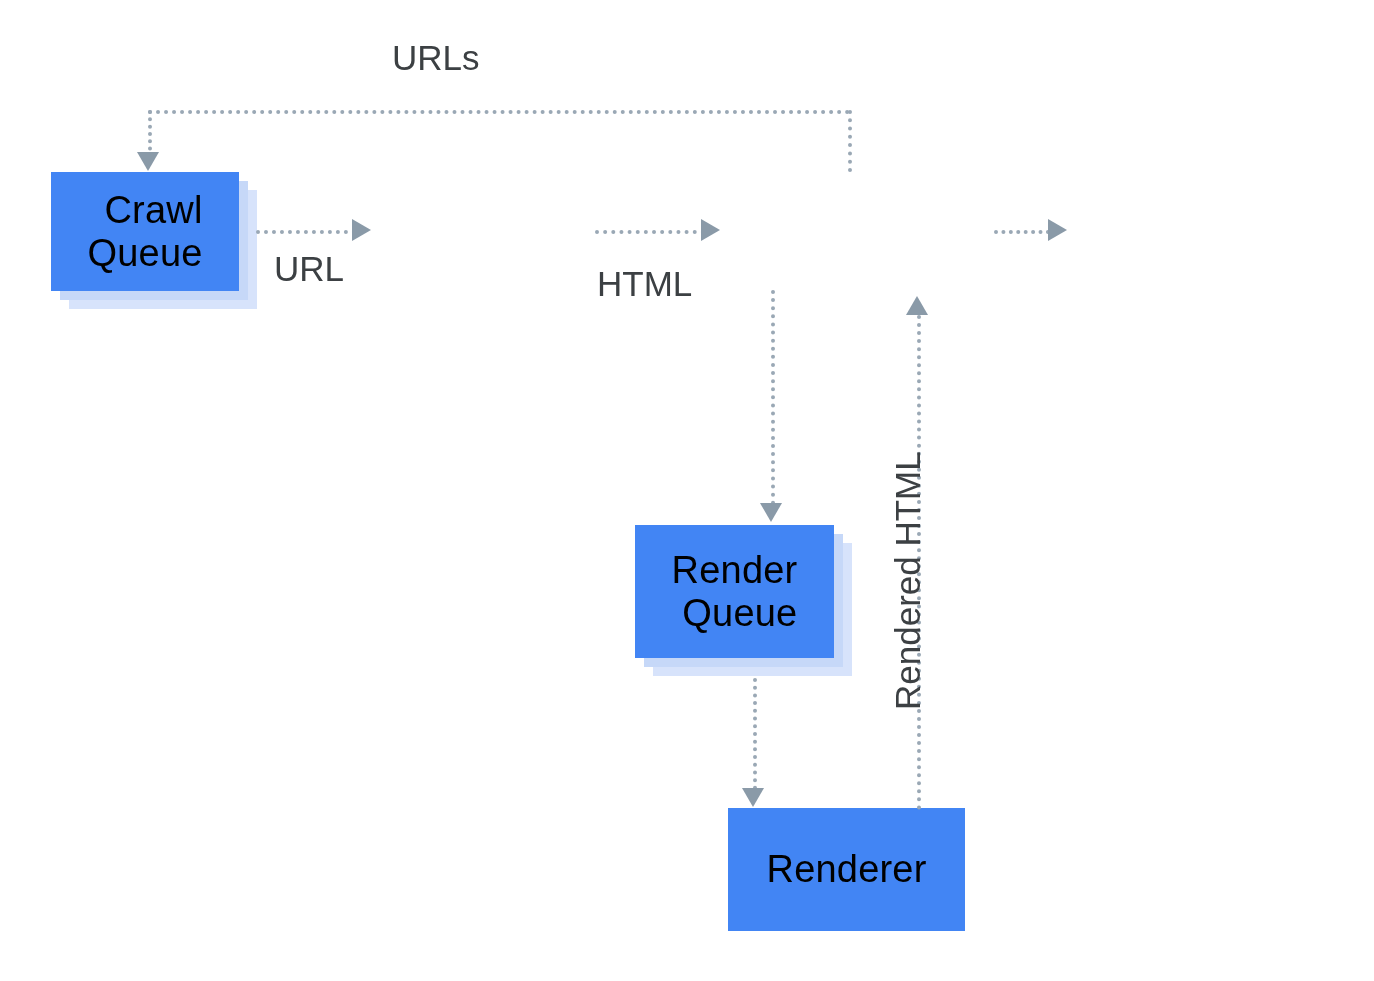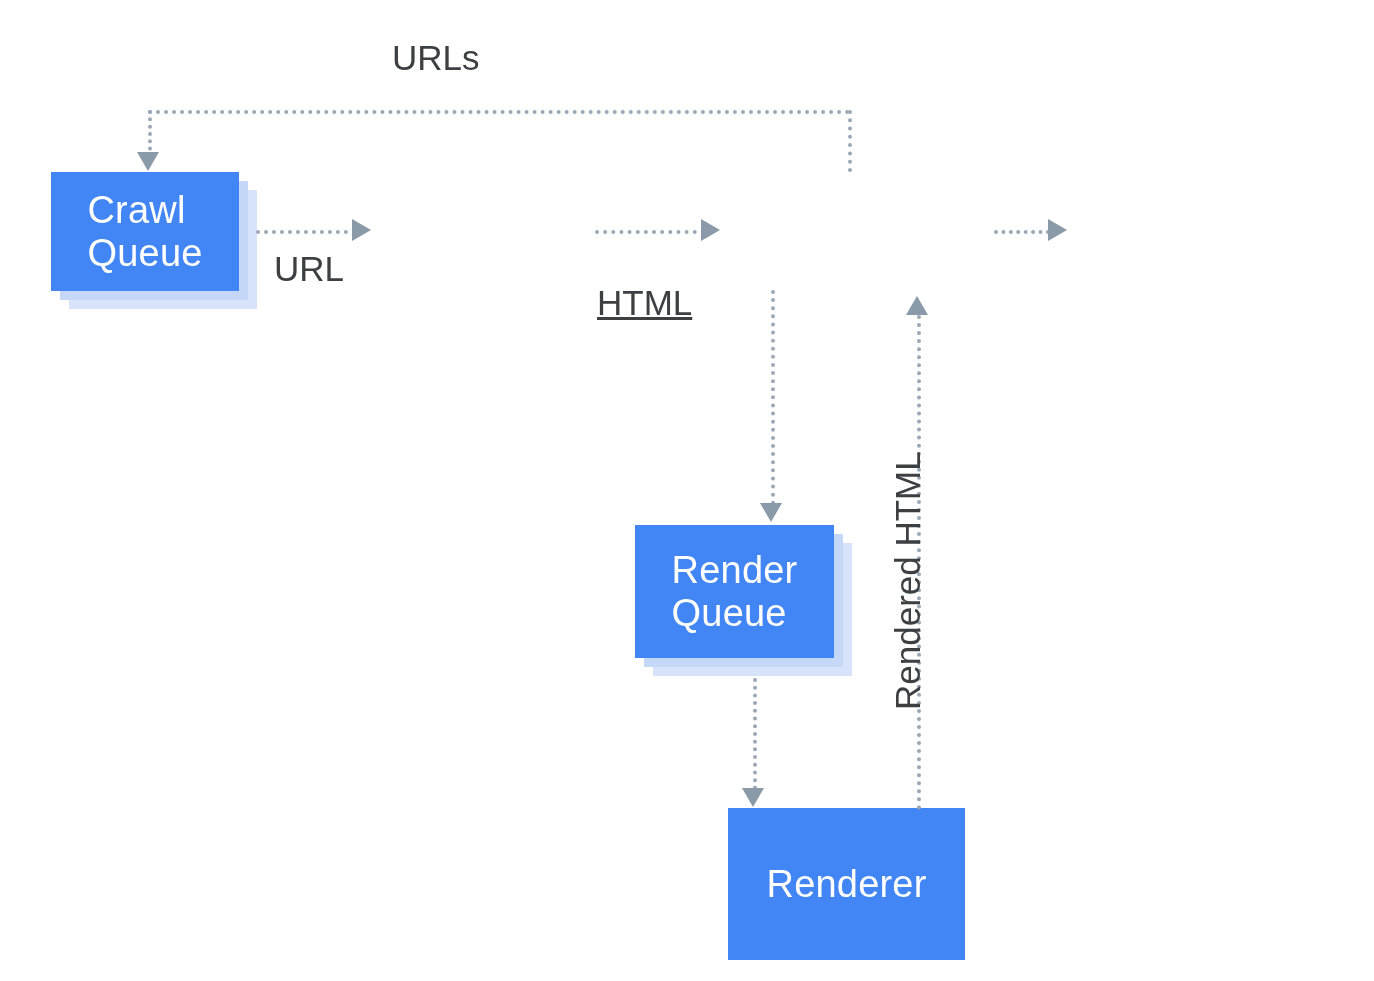--- a/index.html
+++ b/index.html
@@ -42,24 +42,24 @@
     background: #c6d8f8;
     transform: translate(9px, 9px);
   }
   .node .face {
     background: #4285f4;
     display: flex;
     align-items: center;
     justify-content: center;
   }
   .node .label {
-    color: #ffffff;
+    color: #000000;
     font-size: 38px;
     line-height: 1.12;
-    text-align: left;
+    text-align: right;
     letter-spacing: 0.2px;
     white-space: pre-line;
     font-weight: 400;
   }
 
   
   .edge-label {
     position: absolute;
     color: #3c4043;
     font-size: 35px;
@@ -127,21 +127,21 @@
     </div>
   </div>
 
   <div class="conn h" style="left:256px; top:230px; width:100px;"></div>
   <div class="arrow right" style="left:352px; top:219px;"></div>
   <div class="edge-label" style="left:274px; top:251px;">URL</div>
 
 
   <div class="conn h" style="left:595px; top:230px; width:110px;"></div>
   <div class="arrow right" style="left:701px; top:219px;"></div>
-  <div class="edge-label" style="left:597px; top:285px;text-decoration:underline;">HTML</div>
+  <div class="edge-label" style="left:597px; top:266px;">HTML</div>
 
 
   <div class="conn h" style="left:994px; top:230px; width:56px;"></div>
   <div class="arrow right" style="left:1048px; top:219px;"></div>
 
 
   <div class="conn v" style="left:771px; top:290px; height:215px;"></div>
   <div class="arrow down" style="left:760px; top:503px;"></div>
 
   <div class="node" style="left:635px; top:525px; width:199px; height:133px;border-radius:22px;">
@@ -149,21 +149,21 @@
     <div class="shadow1"></div>
     <div class="face">
       <span class="label">Render
 Queue</span>
     </div>
   </div>
 
   <div class="conn v" style="left:753px; top:678px; height:112px;"></div>
   <div class="arrow down" style="left:742px; top:788px;"></div>
 
-  <div class="node" style="left:728px; top:808px; width:237px; height:152px;">
+  <div class="node" style="left:728px; top:808px; width:237px; height:123px;">
     <div class="face">
       <span class="label">Renderer</span>
     </div>
   </div>
 
   <div class="conn v" style="left:917px; top:315px; height:495px;"></div>
   <div class="arrow up" style="left:906px; top:296px;"></div>
   <div class="edge-label rot" style="left:890px; top:710px;">Rendered HTML</div>
 
 </div>

